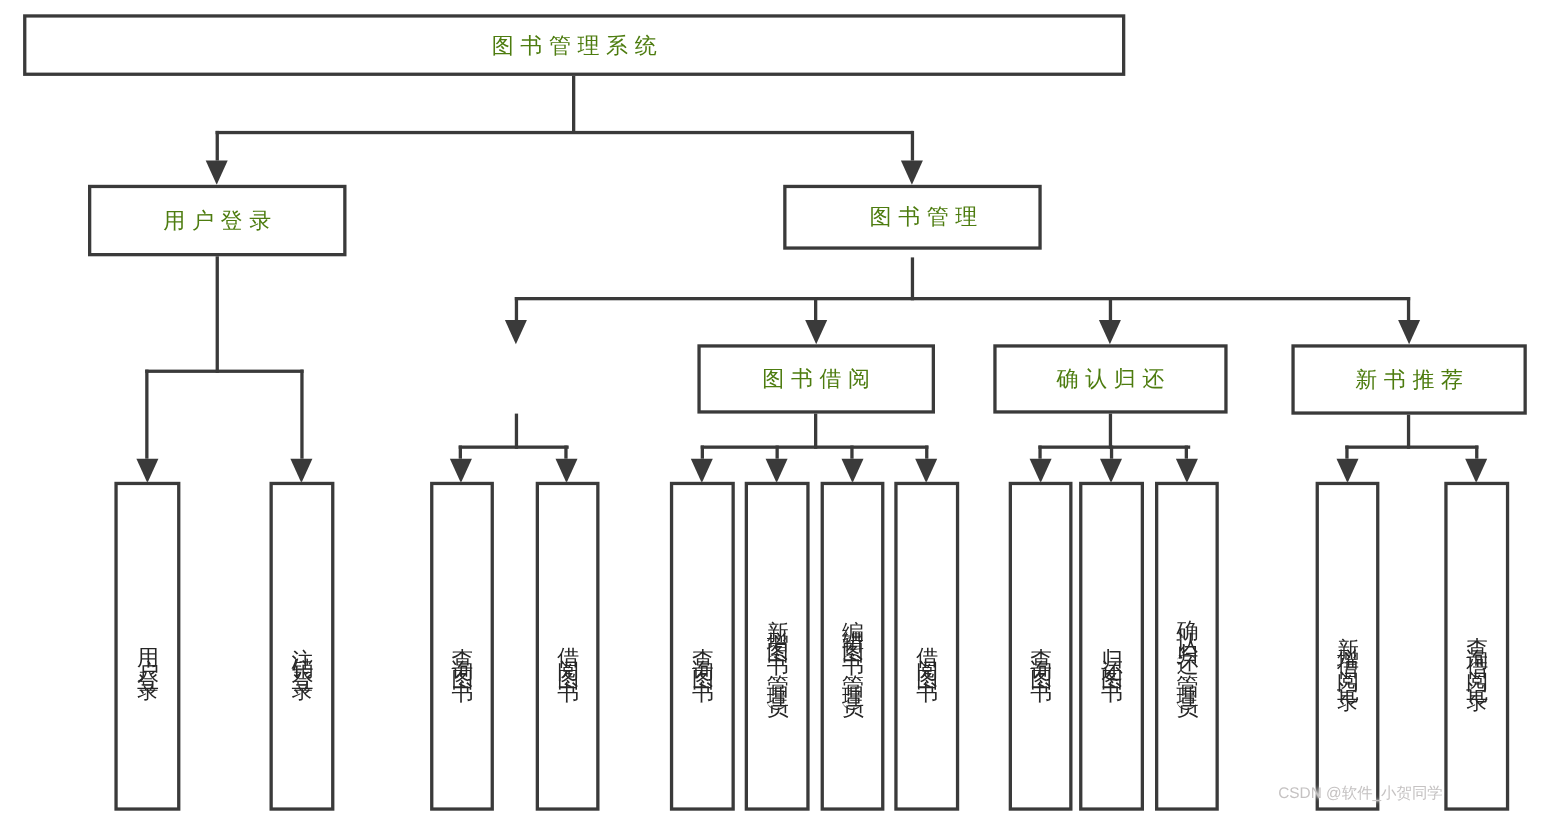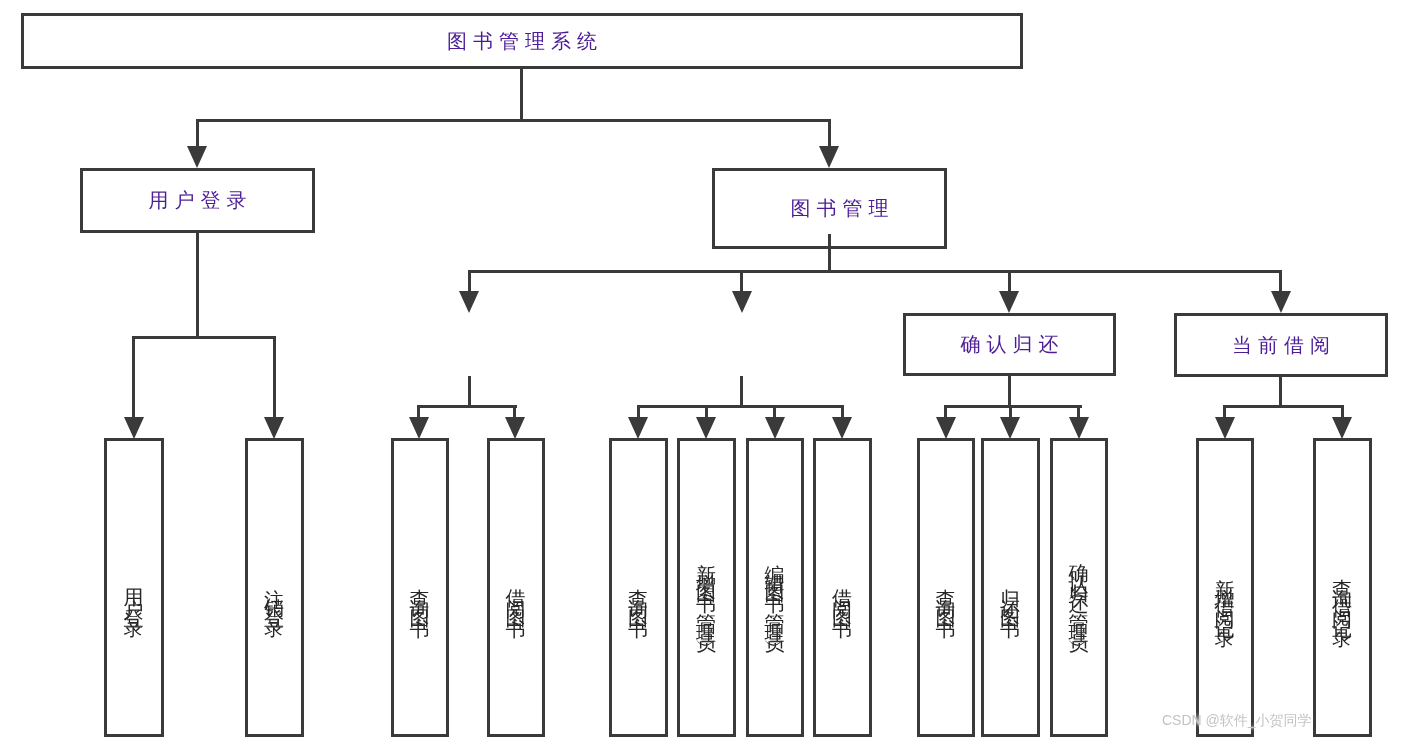--- a/index.html
+++ b/index.html
@@ -8,21 +8,21 @@
     font-family:"Liberation Sans","DejaVu Sans",sans-serif;
     color:#262626;overflow:hidden;
   }
   .node{
     position:absolute;box-sizing:border-box;
     border:3px solid #3a3a3a;background:#ffffff;
     display:flex;align-items:center;justify-content:center;
   }
   .hlabel{
     font-size:20px;letter-spacing:6px;padding-left:6px;
-    white-space:nowrap;color:#4c1d95;
+    white-space:nowrap;color:#4d7c0f;
   }
   .leaf .vlabel{
     writing-mode:vertical-rl;text-orientation:mixed;
     font-size:20px;letter-spacing:10px;margin-bottom:-10px;
     color:#262626;line-height:1;
   }
   .hl{position:absolute;height:3px;background:#3a3a3a;}
   .vl{position:absolute;width:3px;background:#3a3a3a;}
   .ar{
     position:absolute;width:0;height:0;
@@ -47,21 +47,21 @@
   <div class="vl" style="left:520px;top:69px;height:52px;"></div>
   <div class="hl" style="left:196px;top:119px;width:634px;"></div>
   <div class="vl" style="left:196px;top:119px;height:27px;"></div>
   <div class="ar" style="left:187px;top:146px;"></div>
   <div class="vl" style="left:828px;top:119px;height:27px;"></div>
   <div class="ar" style="left:819px;top:146px;"></div>
 
   <div class="node" style="left:80px;top:168px;width:235px;height:65px;">
     <span class="hlabel">用户登录</span>
   </div>
-  <div class="node" style="left:712px;top:168px;width:235px;height:81px;padding-left:20px;">
+  <div class="node" style="left:712px;top:168px;width:235px;height:59px;padding-left:20px;">
     <span class="hlabel">图书管理</span>
   </div>
 
   <div class="vl" style="left:196px;top:233px;height:106px;"></div>
   <div class="hl" style="left:132px;top:336px;width:144px;"></div>
   <div class="vl" style="left:132px;top:336px;height:81px;"></div>
   <div class="ar" style="left:124px;top:417px;"></div>
   <div class="vl" style="left:273px;top:336px;height:81px;"></div>
   <div class="ar" style="left:264px;top:417px;"></div>
 
@@ -69,25 +69,28 @@
   <div class="hl" style="left:468px;top:270px;width:814px;"></div>
   <div class="vl" style="left:468px;top:270px;height:21px;"></div>
   <div class="ar" style="left:459px;top:291px;"></div>
   <div class="vl" style="left:740px;top:270px;height:21px;"></div>
   <div class="ar" style="left:732px;top:291px;"></div>
   <div class="vl" style="left:1008px;top:270px;height:21px;"></div>
   <div class="ar" style="left:999px;top:291px;"></div>
   <div class="vl" style="left:1279px;top:270px;height:21px;"></div>
   <div class="ar" style="left:1271px;top:291px;"></div>
 
+  <div class="node" style="left:634px;top:313px;width:216px;height:63px;">
+    <span class="hlabel">图书借阅</span>
+  </div>
   <div class="node" style="left:903px;top:313px;width:213px;height:63px;">
     <span class="hlabel">确认归还</span>
   </div>
   <div class="node" style="left:1174px;top:313px;width:214px;height:64px;">
-    <span class="hlabel">当前借阅</span>
+    <span class="hlabel">新书推荐</span>
   </div>
 
   <div class="vl" style="left:468px;top:376px;height:32px;"></div>
   <div class="hl" style="left:417px;top:405px;width:100px;"></div>
   <div class="vl" style="left:417px;top:405px;height:12px;"></div>
   <div class="ar" style="left:409px;top:417px;"></div>
   <div class="vl" style="left:513px;top:405px;height:12px;"></div>
   <div class="ar" style="left:505px;top:417px;"></div>
 
   <div class="vl" style="left:740px;top:376px;height:32px;"></div>

